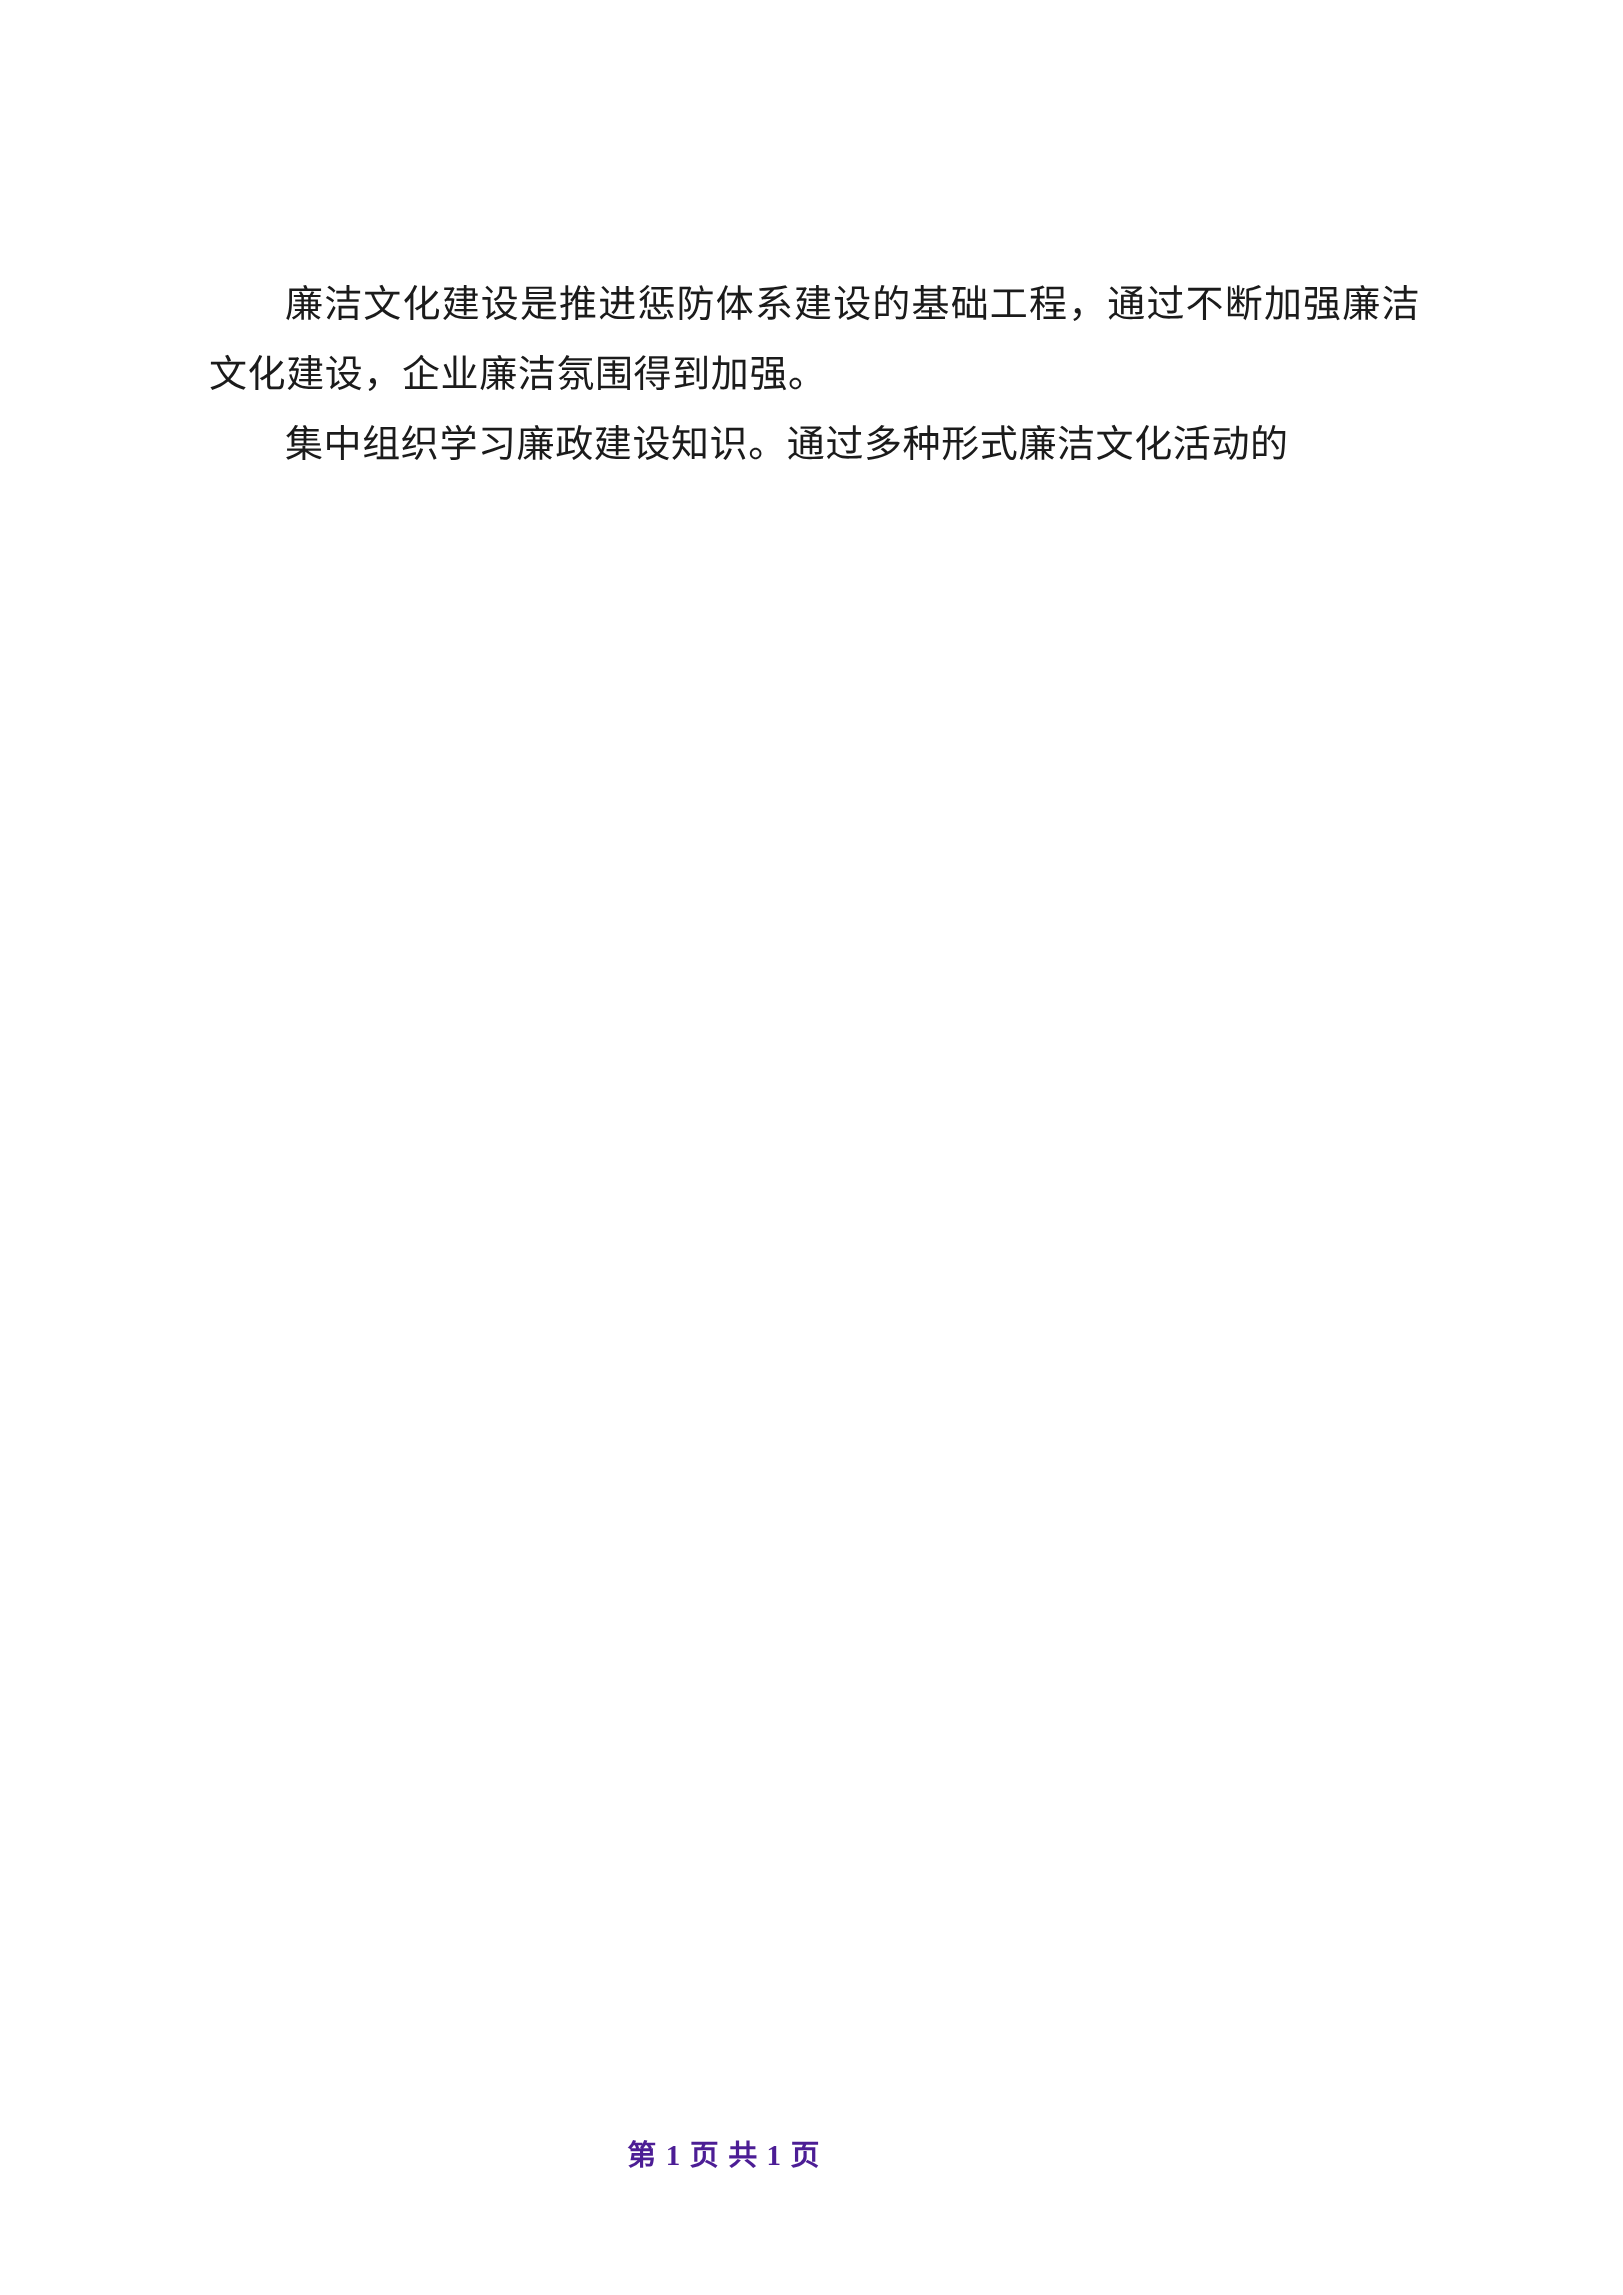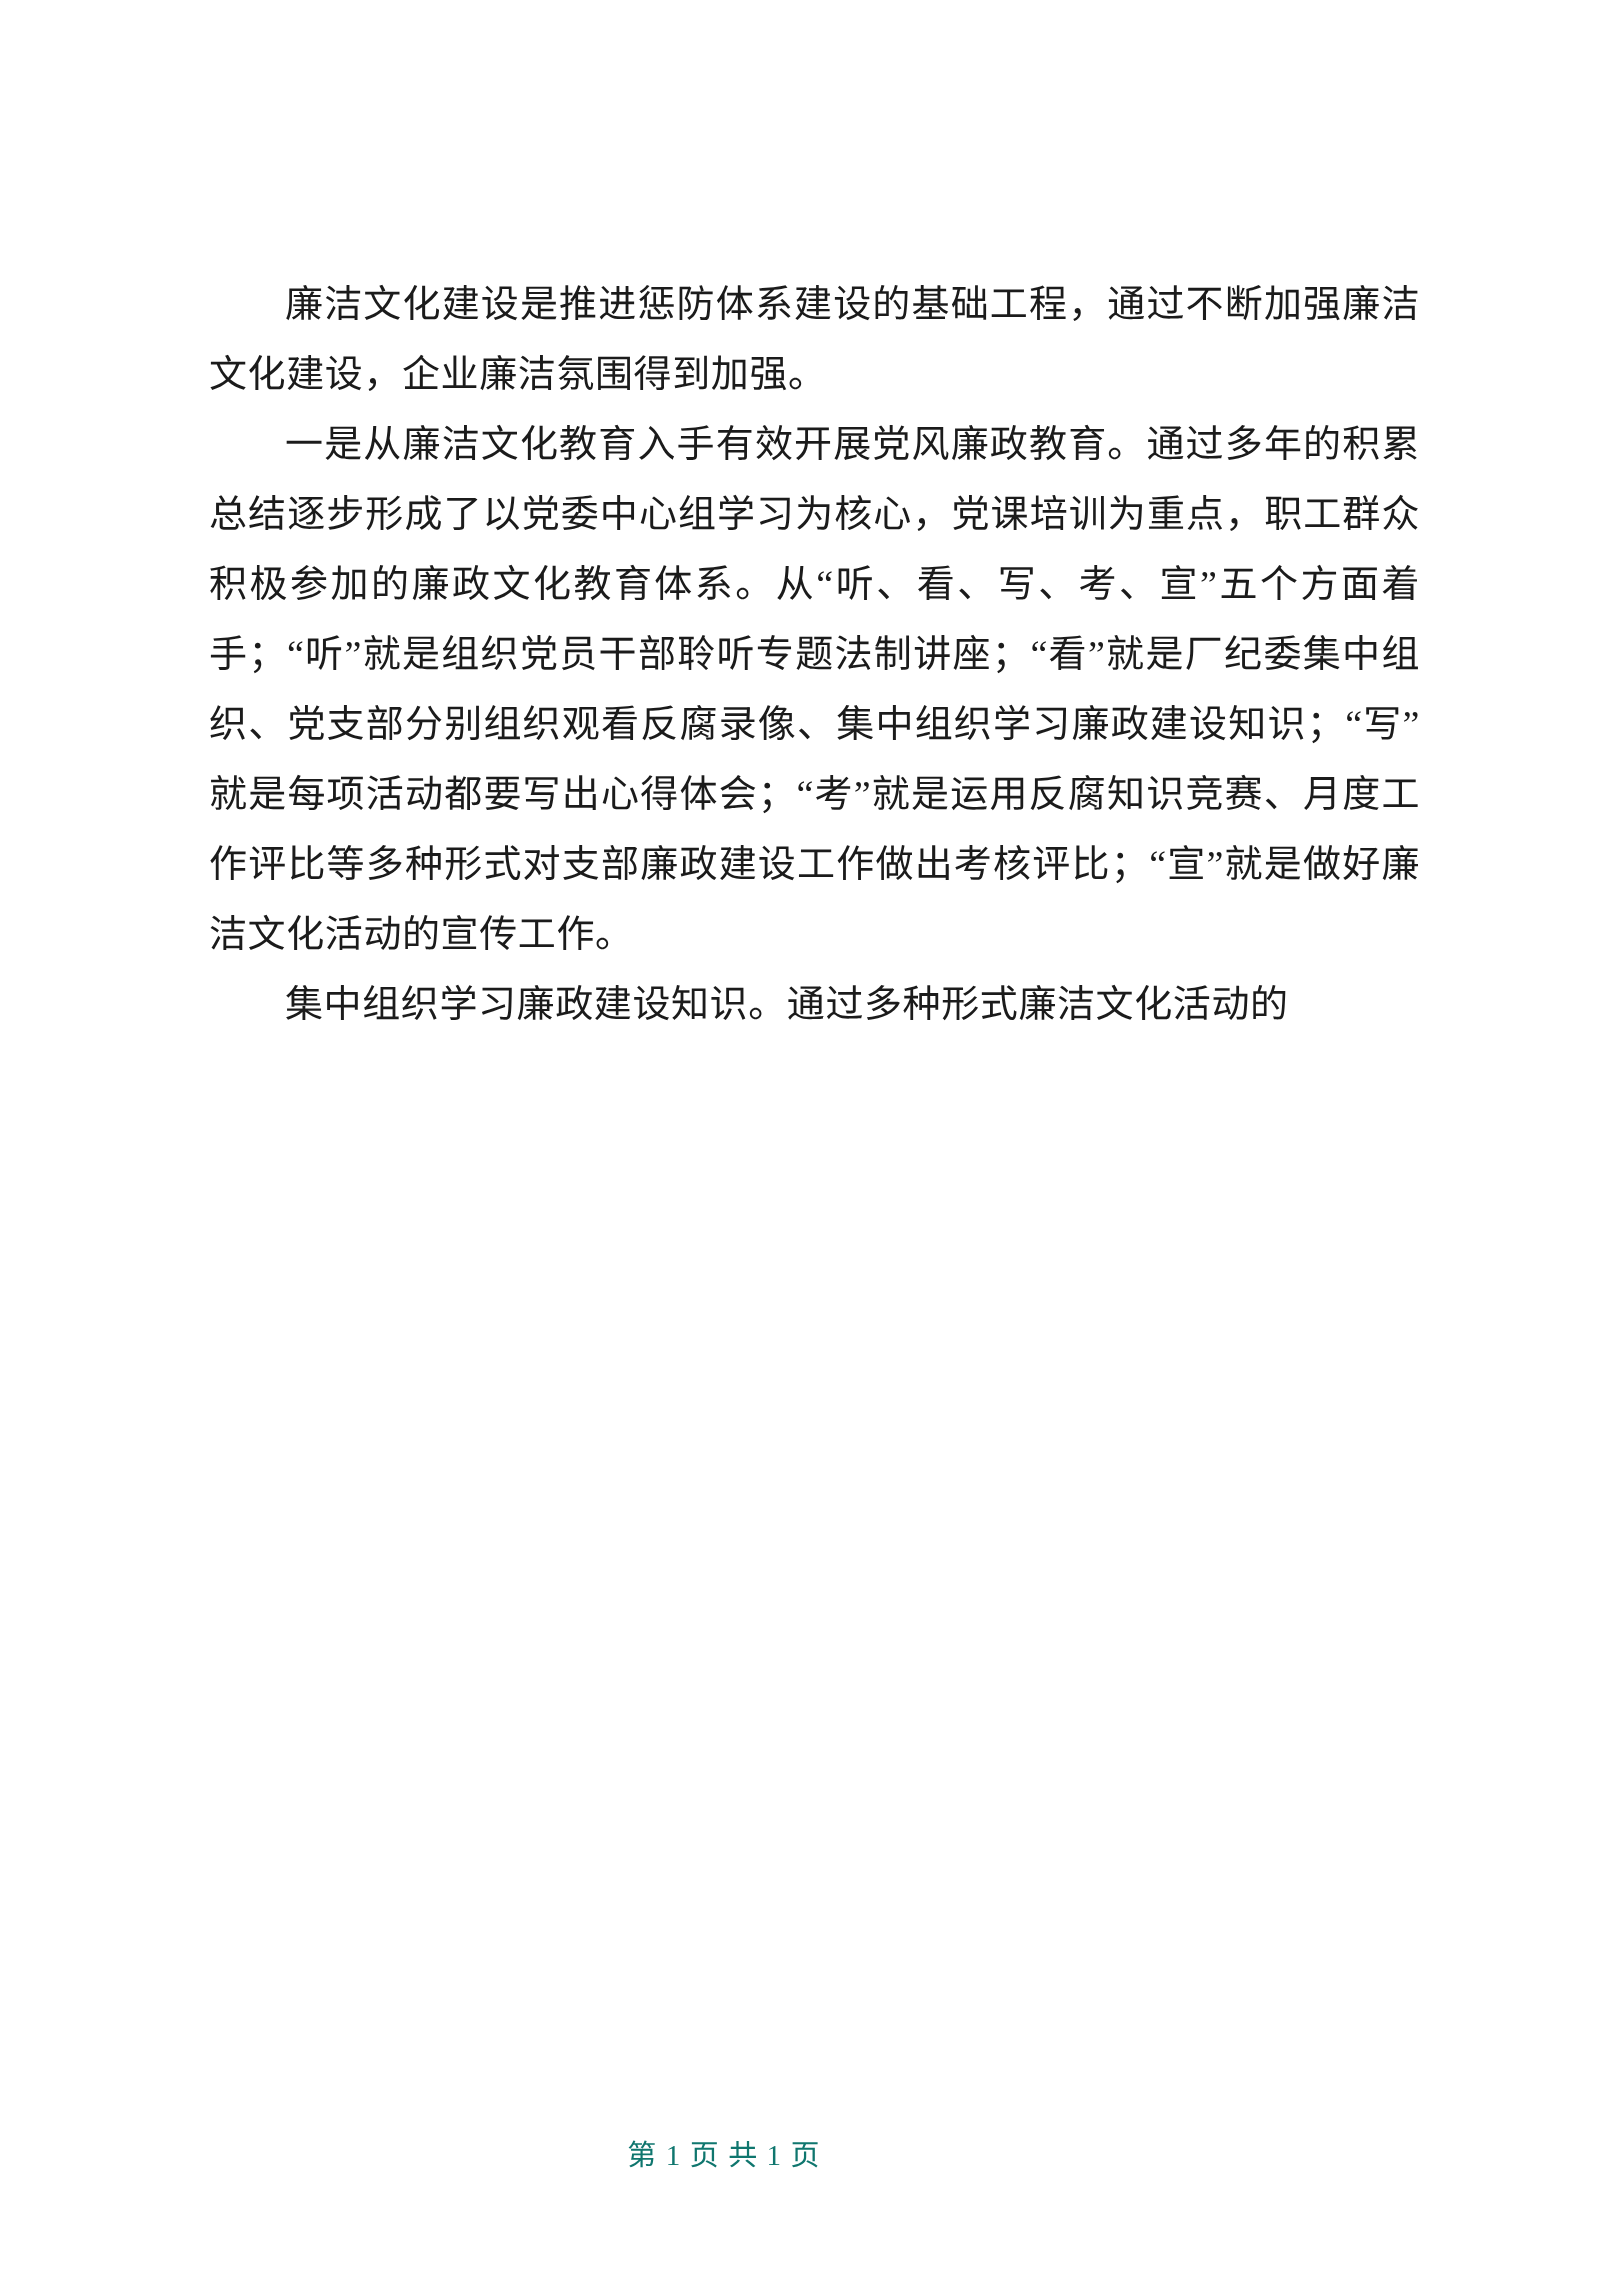--- a/index.html
+++ b/index.html
@@ -38,28 +38,28 @@
     font-weight: 400;
   }
   .footer {
     position: absolute;
     left: 0;
     right: 0;
     top: 2131px;
     text-align: center;
     font-family: "Liberation Serif", "DejaVu Serif", serif;
     font-size: 29px;
-    color: #0f766e;
+    color: #4c1d95;
     letter-spacing: 1.1px;
+    font-weight: bold;
   }
 </style>
 </head>
 <body>
 
 <div class="page">
   <div class="content">
     <p class="para">廉洁文化建设是推进惩防体系建设的基础工程，通过不断加强廉洁文化建设，企业廉洁氛围得到加强。</p>
-    <p class="para">一是从廉洁文化教育入手有效开展党风廉政教育。通过多年的积累总结逐步形成了以党委中心组学习为核心，党课培训为重点，职工群众积极参加的廉政文化教育体系。从“听、看、写、考、宣”五个方面着手；“听”就是组织党员干部聆听专题法制讲座；“看”就是厂纪委集中组织、党支部分别组织观看反腐录像、集中组织学习廉政建设知识；“写”就是每项活动都要写出心得体会；“考”就是运用反腐知识竞赛、月度工作评比等多种形式对支部廉政建设工作做出考核评比；“宣”就是做好廉洁文化活动的宣传工作。</p>
     <p class="para">集中组织学习廉政建设知识。通过多种形式廉洁文化活动的</p>
   </div>
   <div class="footer">第 1 页 共 1 页</div>
 </div>
 
 
 </body></html>

